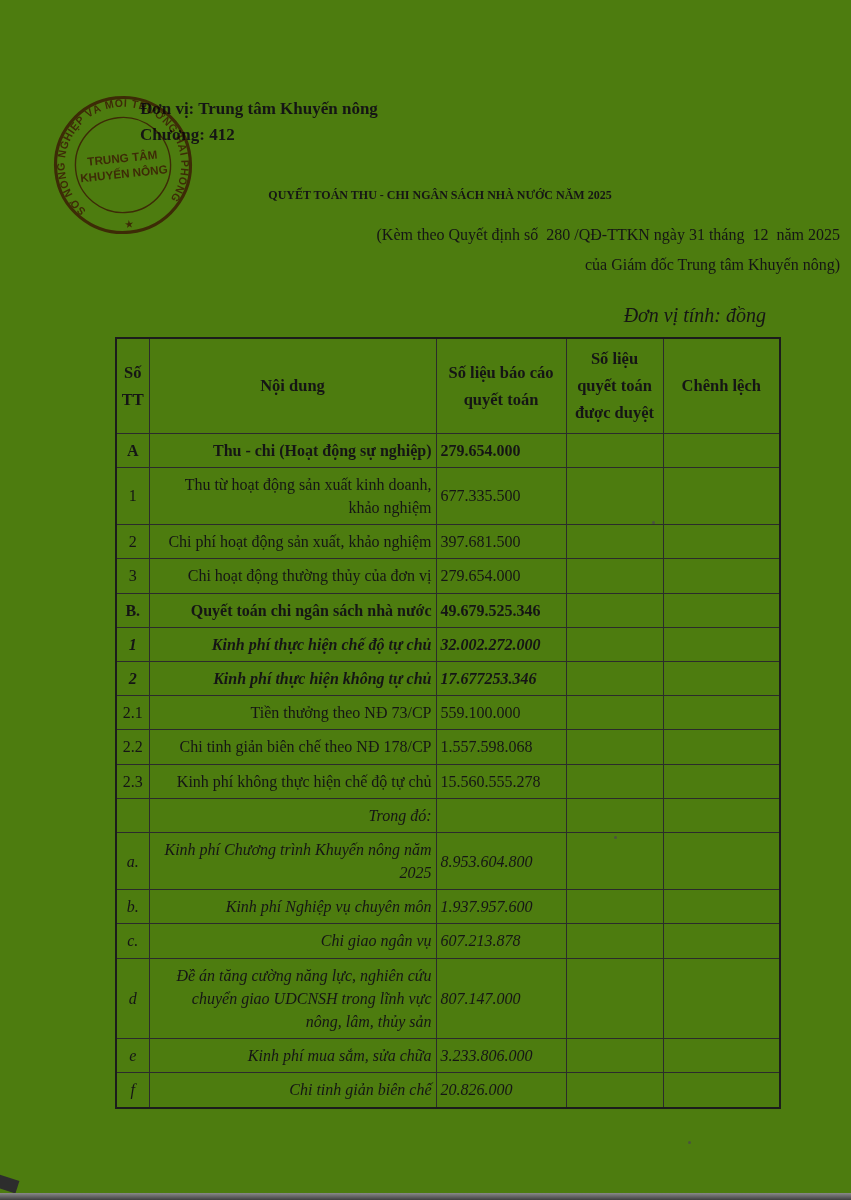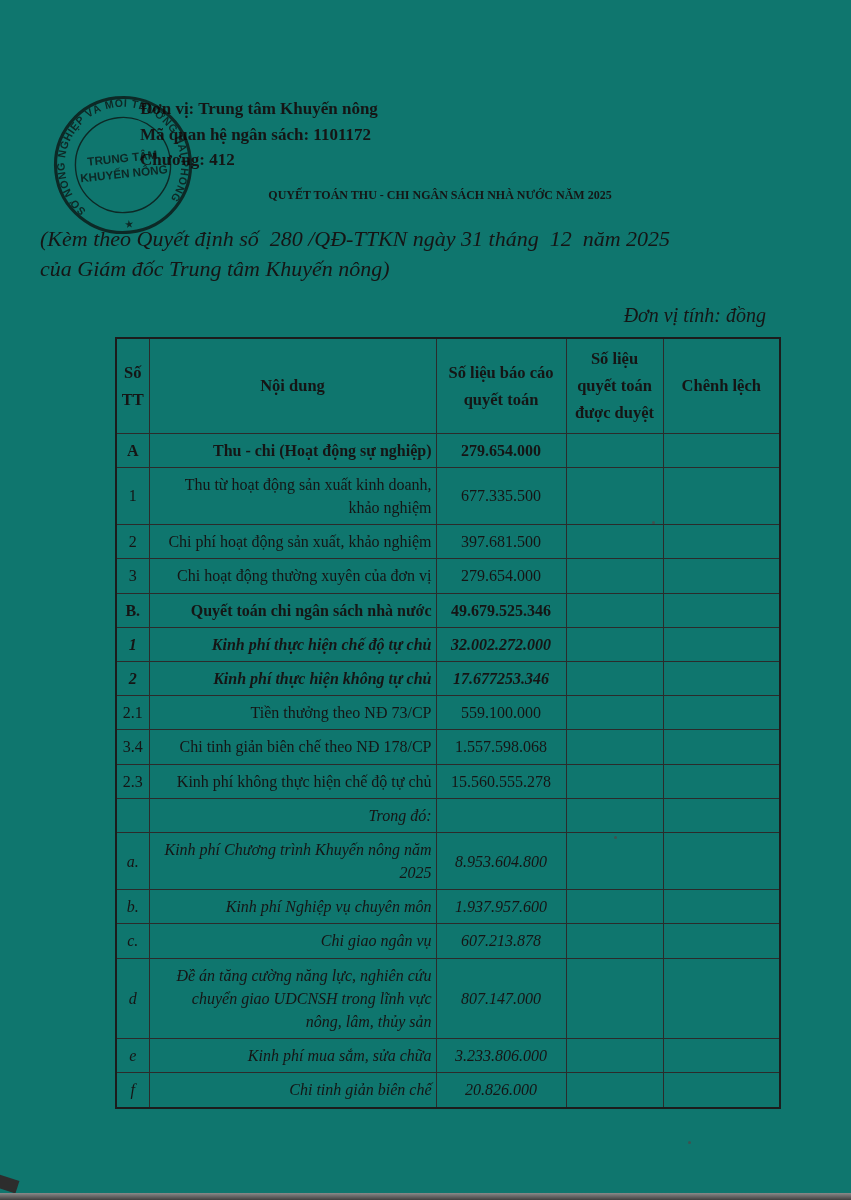--- a/index.html
+++ b/index.html
@@ -6,21 +6,21 @@
   html, body { width: 851px; }
   body {
     font-family: "Liberation Serif", serif;
     background: #ffffff;
     color: #151515;
   }
   .page {
     position: relative;
     width: 851px;
     height: 1200px;
-    background: #0f766e;
+    background: #4d7c0f;
     overflow: hidden;
   }
   
   .head-block {
     position: absolute;
     left: 140px;
     top: 96px;
     font-size: 17px;
     font-weight: bold;
     line-height: 1.5;
@@ -47,23 +47,22 @@
     width: 800px;
     text-align: center;
     font-size: 12px;
     font-weight: bold;
     z-index: 1;
   }
   .doc-subtitle {
     position: absolute;
     left: 40px;
     width: 800px;
-    text-align: left;
-    font-size: 22px;
-    font-style: italic;
+    text-align: right;
+    font-size: 16px;
     z-index: 1;
   }
   .doc-subtitle.l1 { top: 226px; }
   .doc-subtitle.l2 { top: 256px; }
   .unit-note {
     position: absolute;
     right: 85px;
     top: 304px;
     font-size: 20px;
     font-style: italic;
@@ -90,21 +89,21 @@
     line-height: 1.65;
     padding: 6px 3px;
   }
   table.budget td {
     font-size: 16px;
     line-height: 1.45;
     padding: 5px 4px;
   }
   td.c-id  { text-align: center; }
   td.c-content { text-align: right; padding-left: 8px; padding-right: 6px; }
-  td.c-num { text-align: center; font-size: 16.5px; padding-left: 2px; padding-right: 2px; }
+  td.c-num { text-align: left; font-size: 16.5px; padding-left: 2px; padding-right: 2px; }
   tr.s-bold { font-weight: bold; }
   tr.s-bolditalic { font-weight: bold; font-style: italic; }
   tr.s-italic { font-style: italic; }
   
   .bottom-band {
     position: absolute;
     left: 0; right: 0; bottom: 0;
     height: 7px;
     background: linear-gradient(#8a8a8a, #3f3f3f);
   }
@@ -125,21 +124,20 @@
     opacity: 0.8;
   }
 </style>
 </head>
 <body>
 
 <div class="page">
 
   <div class="head-block">
     <div>Đơn vị: Trung tâm Khuyến nông</div>
-    <div>Mã quan hệ ngân sách: 1101172</div>
     <div>Chương: 412</div>
   </div>
 
   <div class="stamp">
     <svg viewBox="0 0 200 200" width="142" height="142">
       <circle cx="100" cy="100" r="95" fill="none" stroke="#c03a3a" stroke-width="4.5"></circle>
       <circle cx="100" cy="100" r="67" fill="none" stroke="#c03a3a" stroke-width="2"></circle>
       <path id="ringPath" d="M 42,158 A 82,82 0 1 1 158,158" fill="none"></path>
       <text font-size="15.5" font-weight="bold" fill="#c03a3a" letter-spacing="1">
         <textPath href="#ringPath" startOffset="0" textLength="382" lengthAdjust="spacingAndGlyphs">SỞ NÔNG NGHIỆP VÀ MÔI TRƯỜNG HẢI PHÒNG</textPath>
@@ -190,21 +188,21 @@
         </tr>
         <tr>
           <td class="c-id">2</td>
           <td class="c-content">Chi phí hoạt động sản xuất, khảo nghiệm</td>
           <td class="c-num">397.681.500</td>
           <td class="c-num"></td>
           <td class="c-num"></td>
         </tr>
         <tr>
           <td class="c-id">3</td>
-          <td class="c-content">Chi hoạt động thường xuyên của đơn vị</td>
+          <td class="c-content">Chi hoạt động thường thủy của đơn vị</td>
           <td class="c-num">279.654.000</td>
           <td class="c-num"></td>
           <td class="c-num"></td>
         </tr>
         <tr class="s-bold">
           <td class="c-id">B.</td>
           <td class="c-content">Quyết toán chi ngân sách nhà nước</td>
           <td class="c-num">49.679.525.346</td>
           <td class="c-num"></td>
           <td class="c-num"></td>
@@ -224,21 +222,21 @@
           <td class="c-num"></td>
         </tr>
         <tr>
           <td class="c-id">2.1</td>
           <td class="c-content">Tiền thưởng theo NĐ 73/CP</td>
           <td class="c-num">559.100.000</td>
           <td class="c-num"></td>
           <td class="c-num"></td>
         </tr>
         <tr>
-          <td class="c-id">3.4</td>
+          <td class="c-id">2.2</td>
           <td class="c-content">Chi tinh giản biên chế theo NĐ 178/CP</td>
           <td class="c-num">1.557.598.068</td>
           <td class="c-num"></td>
           <td class="c-num"></td>
         </tr>
         <tr>
           <td class="c-id">2.3</td>
           <td class="c-content">Kinh phí không thực hiện chế độ tự chủ</td>
           <td class="c-num">15.560.555.278</td>
           <td class="c-num"></td>

